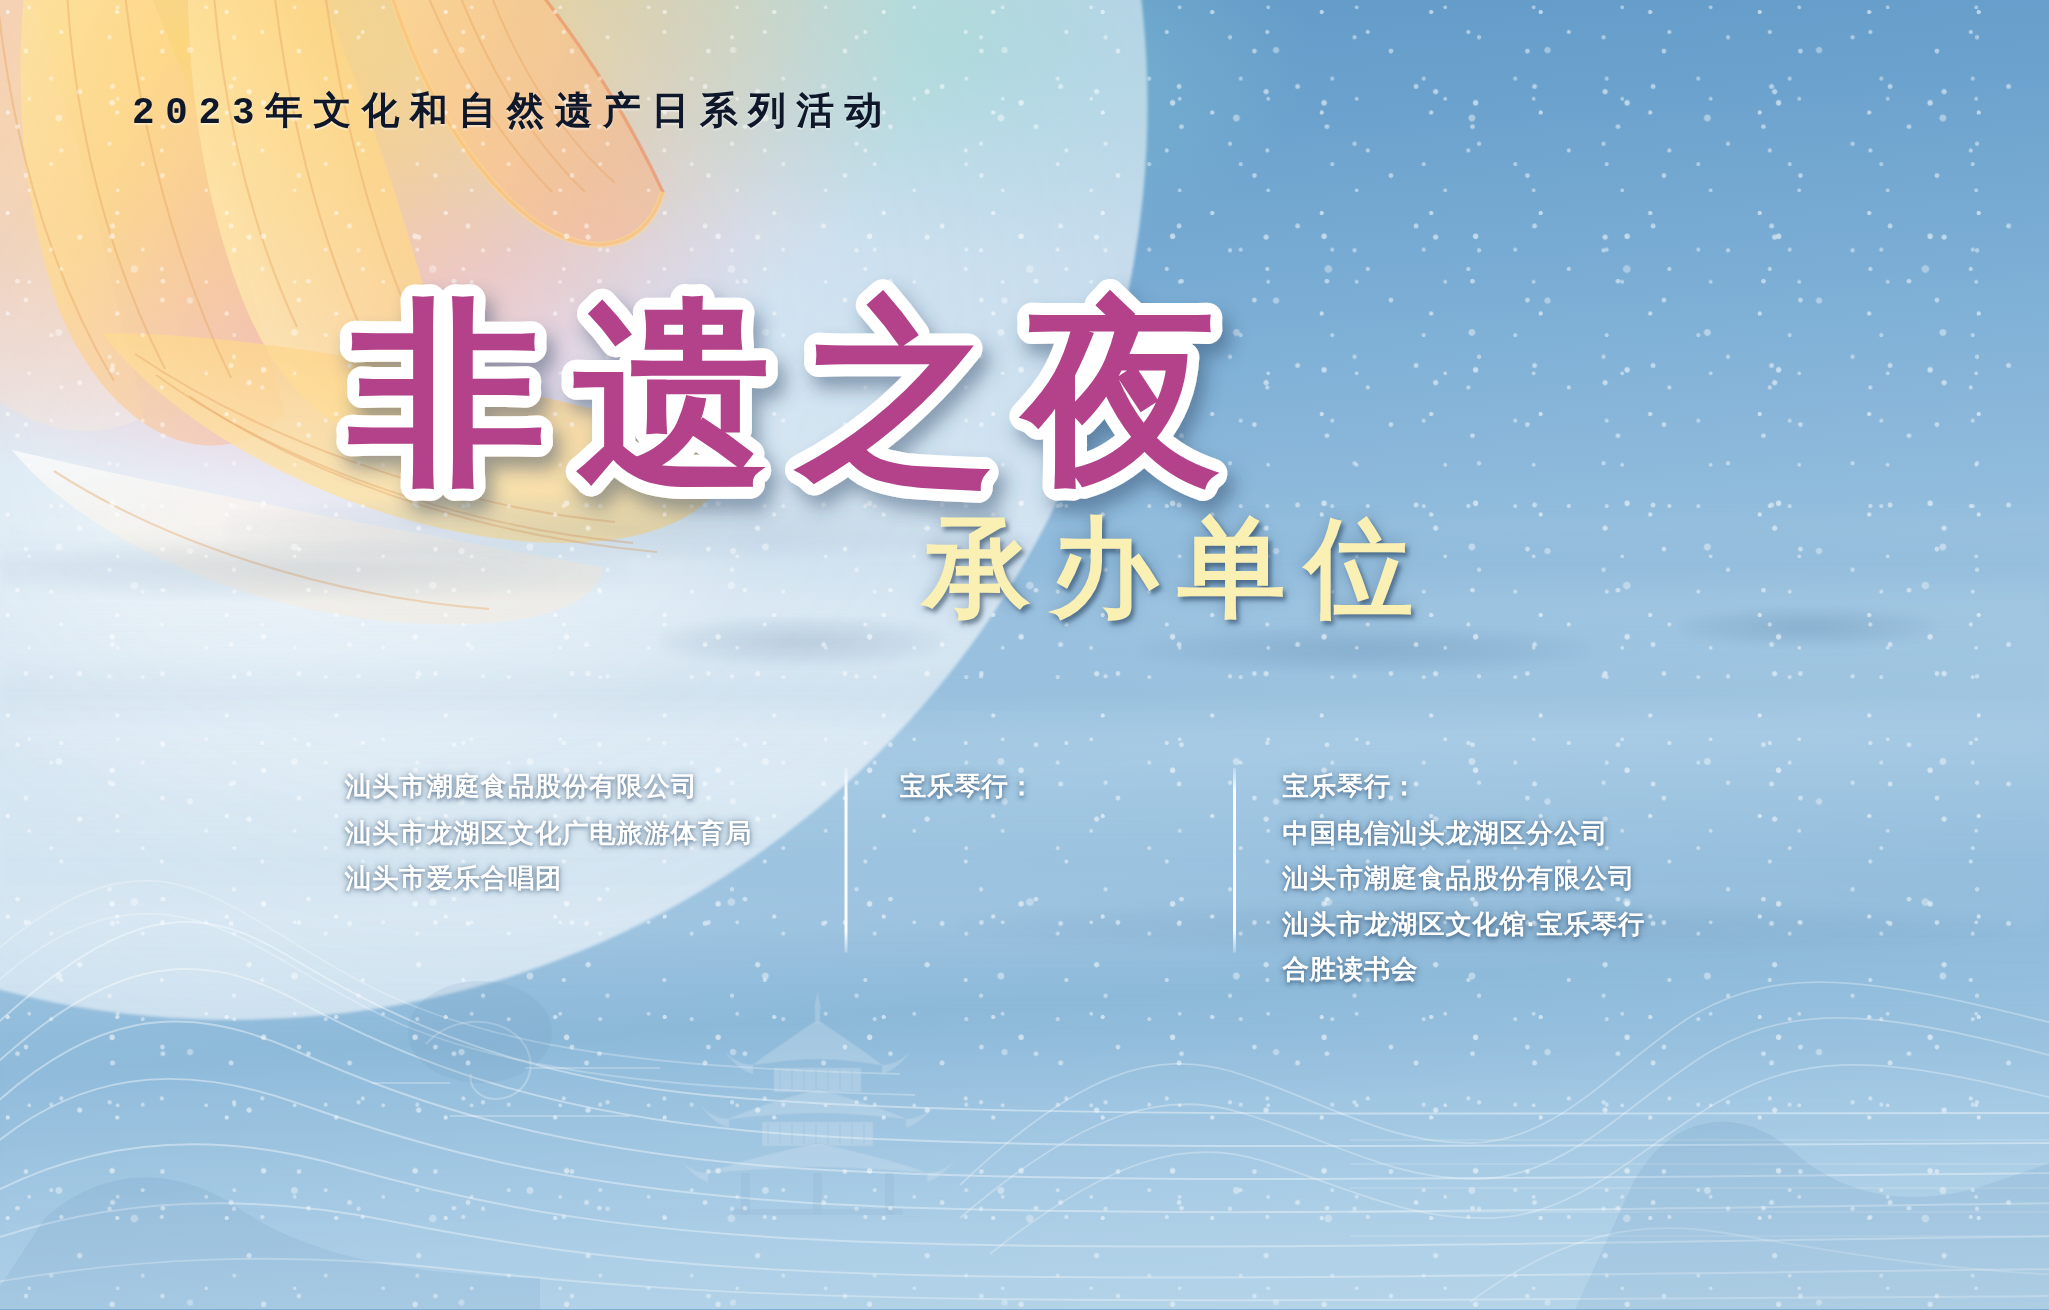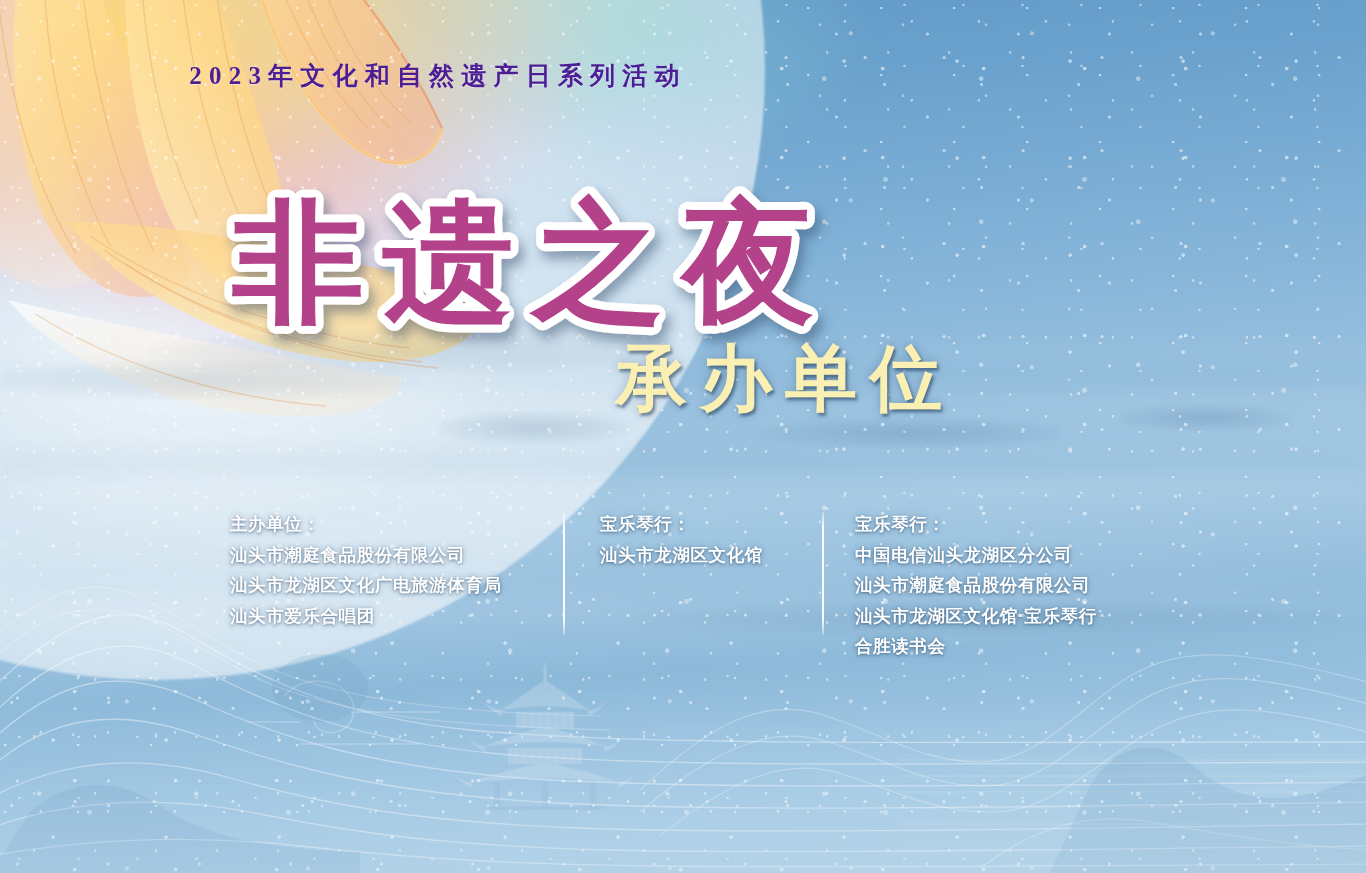--- a/index.html
+++ b/index.html
@@ -95,22 +95,22 @@
   .waves{position:absolute;inset:0;}
   .waves svg{width:100%;height:100%;display:block;}
 
   
   .pagoda{position:absolute;left:450px;top:660px;width:190px;height:150px;opacity:.40;}
   .pagoda svg{width:100%;height:100%;display:block;}
 
   
   .headline{
     position:absolute;left:88px;top:60px;width:700px;
-    font-family:Liberation Serif, serif;
-    color:#4c1d95;z-index:30;text-align:center;
+    font-family:Liberation Mono, monospace;
+    color:#0f172a;z-index:30;
   }
   .headline .l1{
     font-size:25px;font-weight:700;letter-spacing:7.2px;line-height:32px;white-space:nowrap;
     text-shadow:0 1px 1px rgba(255,255,255,.45);
   }
   .headline .l2{
     font-size:24px;font-weight:700;letter-spacing:1.2px;line-height:32px;white-space:nowrap;margin-top:6px;
     text-shadow:0 1px 1px rgba(255,255,255,.45);
   }
 
@@ -346,31 +346,29 @@
         <text class="mt-glyph" id="mt-outline" x="0" y="126" fill="none" stroke="#FFFFFF" stroke-width="16" stroke-linejoin="round" letter-spacing="18">非遗之夜</text>
         <text class="mt-glyph" id="mt-fill" x="0" y="126" fill="#B3428A" letter-spacing="18">非遗之夜</text>
       </g>
     </svg>
   </div>
 
   <div class="subtitle">承办单位</div>
 
   <div class="credits">
     <div class="cred-col" id="col1">
-      <div>主办单位：</div>
       <div>汕头市潮庭食品股份有限公司</div>
       <div>汕头市龙湖区文化广电旅游体育局</div>
       <div>汕头市爱乐合唱团</div>
     </div>
 
     <div class="divider" id="div1"></div>
 
     <div class="cred-col" id="col2">
       <div>宝乐琴行：</div>
-      <div>汕头市龙湖区文化馆</div>
     </div>
 
     <div class="divider" id="div2"></div>
 
     <div class="cred-col" id="col3">
       <div>宝乐琴行：</div>
       <div>中国电信汕头龙湖区分公司</div>
       <div>汕头市潮庭食品股份有限公司</div>
       <div>汕头市龙湖区文化馆·宝乐琴行</div>
       <div>合胜读书会</div>

